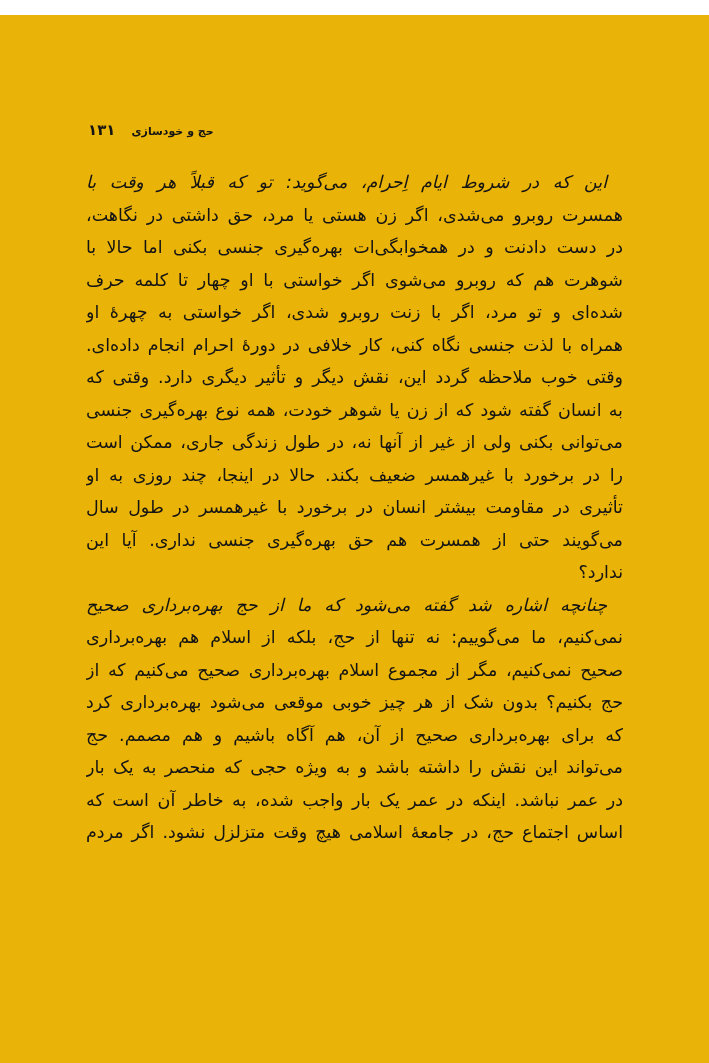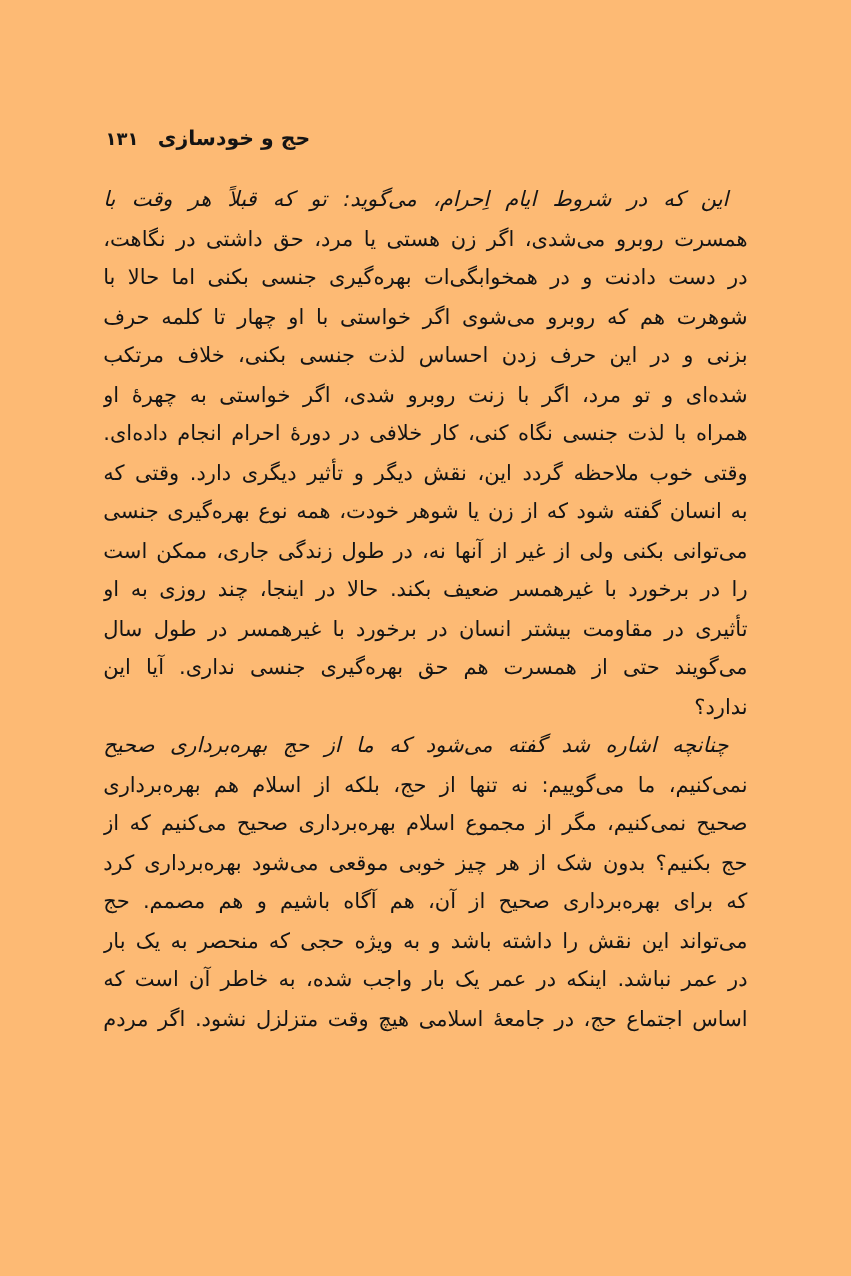--- a/index.html
+++ b/index.html
@@ -6,37 +6,38 @@
   body {
     width: 709px; height: 1063px;
     background: #ffffff;
     position: relative;
     font-family: "DejaVu Sans", sans-serif;
     color: #141414;
     overflow: hidden;
   }
   .page {
     position: absolute; inset: 0;
-    background: #fdba74;
+    background: #eab308;
+    margin-top: 15px;
   }
   .running-header {
     position: absolute;
     top: 106px; left: 88px;
     display: flex;
     align-items: baseline;
     gap: 16px;
     direction: ltr;
   }
   .page-number {
     font-size: 15px;
     font-weight: 700;
     letter-spacing: 1px;
   }
   .header-title {
-    font-size: 17px;
+    font-size: 11px;
     font-weight: 700;
   }
   .body-text {
     position: absolute;
     top: 151px;
     right: 86px;
     width: 537px;
     direction: rtl;
     font-size: 17.5px;
   }
@@ -62,21 +63,20 @@
   <div class="running-header">
     <span class="page-number">۱۳۱</span>
     <span class="header-title">حج و خودسازی</span>
   </div>
 
   <div class="body-text">
     <div class="line indent">این که در شروط ایام اِحرام، می‌گوید: تو که قبلاً هر وقت با</div>
     <div class="line">همسرت روبرو می‌شدی، اگر زن هستی یا مرد، حق داشتی در نگاهت،</div>
     <div class="line">در دست دادنت و در همخوابگی‌ات بهره‌گیری جنسی بکنی اما حالا با</div>
     <div class="line">شوهرت هم که روبرو می‌شوی اگر خواستی با او چهار تا کلمه حرف</div>
-    <div class="line">بزنی و در این حرف زدن احساس لذت جنسی بکنی، خلاف مرتکب</div>
     <div class="line">شده‌ای و تو مرد، اگر با زنت روبرو شدی، اگر خواستی به چهرهٔ او</div>
     <div class="line">همراه با لذت جنسی نگاه کنی، کار خلافی در دورهٔ احرام انجام داده‌ای.</div>
     <div class="line">وقتی خوب ملاحظه گردد این، نقش دیگر و تأثیر دیگری دارد. وقتی که</div>
     <div class="line">به انسان گفته شود که از زن یا شوهر خودت، همه نوع بهره‌گیری جنسی</div>
     <div class="line">می‌توانی بکنی ولی از غیر از آنها نه، در طول زندگی جاری، ممکن است</div>
     <div class="line">را در برخورد با غیرهمسر ضعیف بکند. حالا در اینجا، چند روزی به او</div>
     <div class="line">تأثیری در مقاومت بیشتر انسان در برخورد با غیرهمسر در طول سال</div>
     <div class="line">می‌گویند حتی از همسرت هم حق بهره‌گیری جنسی نداری. آیا این</div>
     <div class="line para-end">ندارد؟</div>
     <div class="line indent">چنانچه اشاره شد گفته می‌شود که ما از حج بهره‌برداری صحیح</div>

